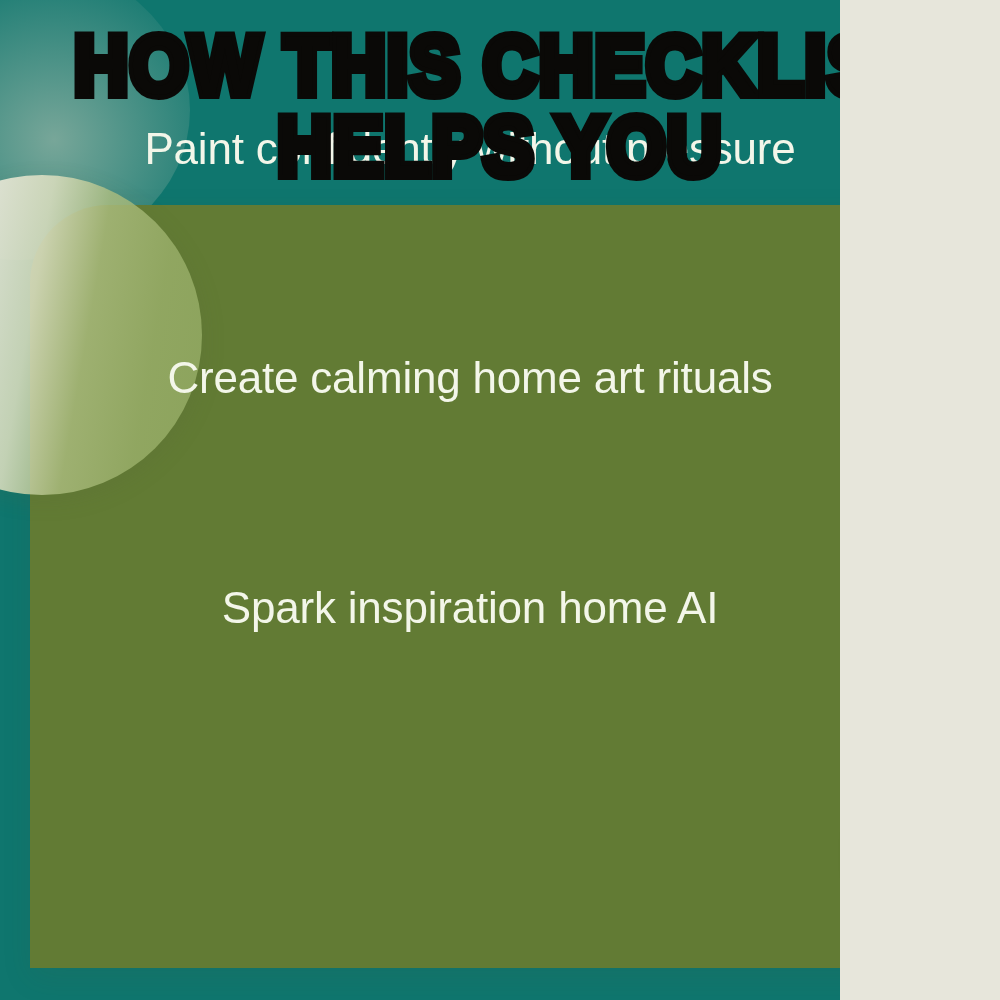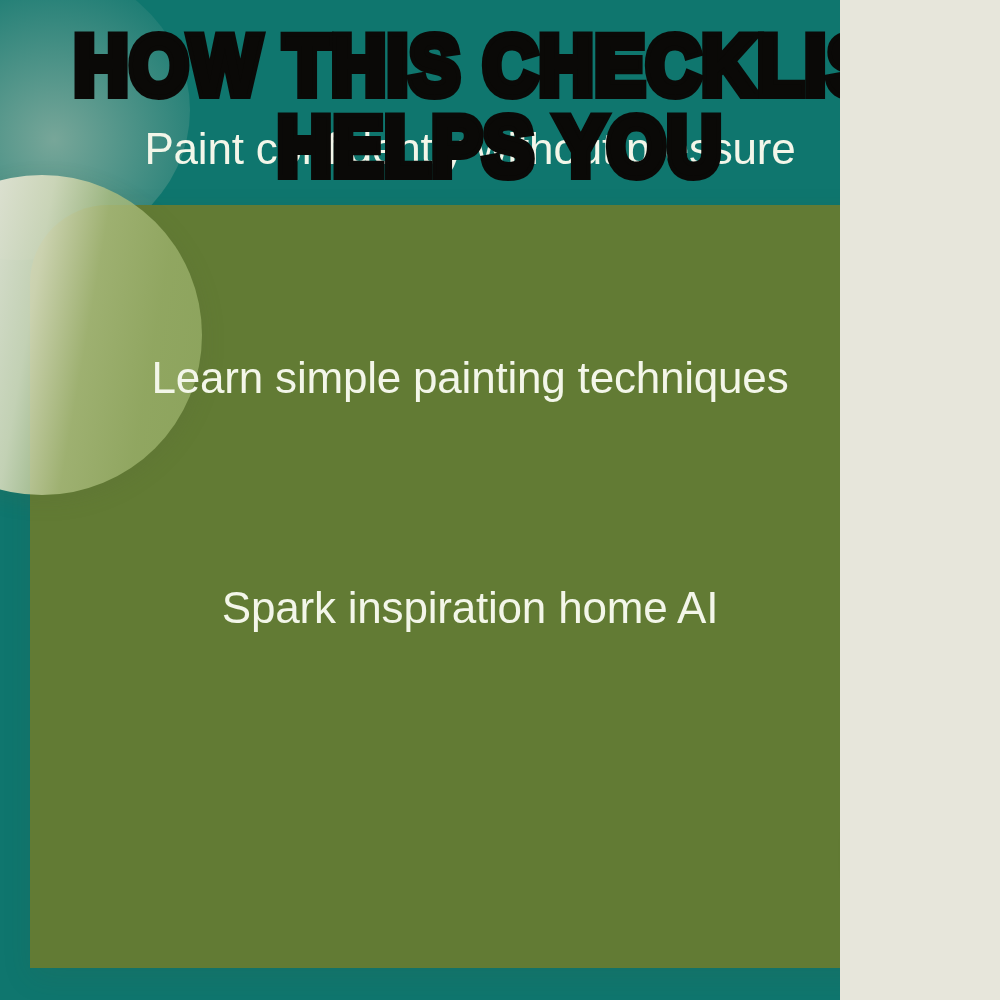--- a/index.html
+++ b/index.html
@@ -165,17 +165,17 @@
   <div class="deco-circle" id="circle-left"></div>
   <div class="deco-circle" id="circle-right"></div>
 
   <h1 id="headline">
     <span class="headline-line" id="headline-line-1">HOW THIS CHECKLIST</span>
     <span class="headline-line" id="headline-line-2">HELPS YOU</span>
   </h1>
 
   <ul id="benefit-list" style="inset: auto; width: 940px; height: 763px;">
     <li class="benefit-item">Paint confidently without pressure</li>
-    <li class="benefit-item">Learn simple painting techniques</li>
+    <li class="benefit-item">Create calming home art rituals</li>
     <li class="benefit-item">Spark inspiration home AI</li>
   </ul>
 
 </div>
 
 </body></html>

